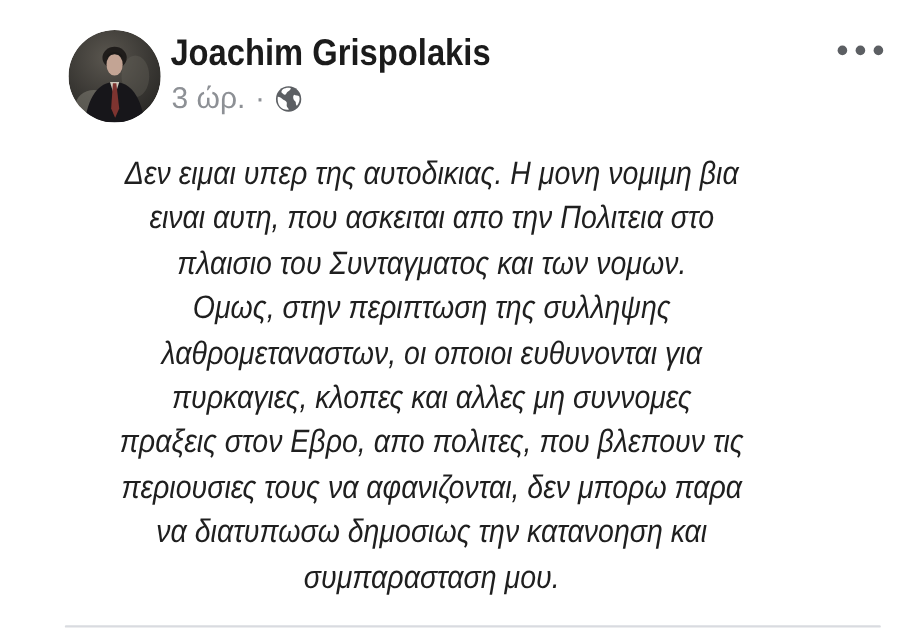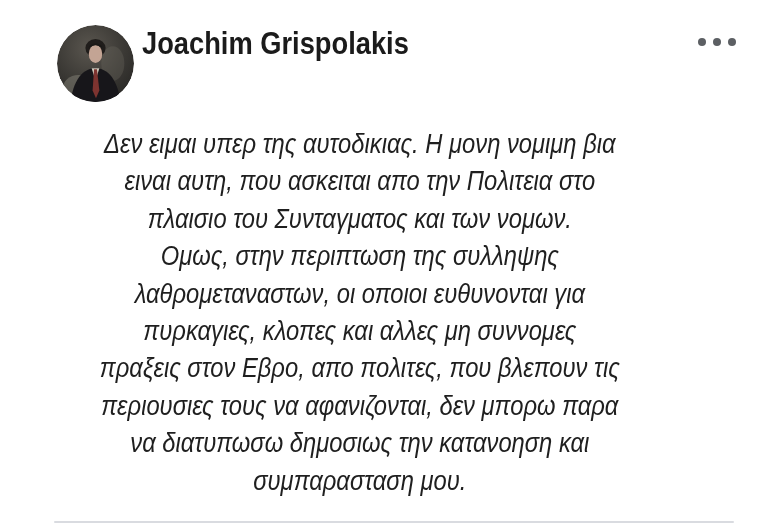--- a/index.html
+++ b/index.html
@@ -87,20 +87,32 @@
       <path d="M36 45 L40 58 L44 45 Z" fill="#cfc9bb"></path>
       <path d="M38.5 46 L41.5 46 L44 68 L40.5 76 L37 68 Z" fill="#7e3430"></path>
       <ellipse cx="40" cy="24" rx="10.5" ry="9.5" fill="#201d1b"></ellipse>
       <ellipse cx="40" cy="30" rx="7" ry="9.5" fill="#c3a494"></ellipse>
       <path d="M33 24 Q40 18 47 24 Q47 20 40 19 Q33 20 33 24 Z" fill="#1b1917"></path>
     </svg>
   </div>
 
   <div class="author">Joachim Grispolakis</div>
 
+  <div class="meta">
+    <span class="timestamp">3 ώρ.</span>
+    <span class="sep">·</span>
+    <span class="globe">
+      <svg viewBox="0 0 24 24" aria-hidden="true">
+        <circle cx="12" cy="12" r="11" fill="#5c5f63"></circle>
+        <path d="M7 3.5c2.2-1.4 5-1.7 7-.9-.3 1.9-1.9 2.1-3.1 3.3-.8.9-1 2.4-2.3 2.4-1.1 0-1.3-1.3-2.3-1.6C5.2 6.3 5.8 4.3 7 3.5z" fill="#ffffff"></path>
+        <path d="M2.6 10c1.6.3 3.2.9 4 2.1.9 1.3 2.8 1 3.6 2.5.7 1.2-.3 2.9.4 4.1.5.9 1.7 1.5 1.5 2.6-2.6.6-6-.7-7.8-3C2.7 16.1 2.2 12.6 2.6 10z" fill="#ffffff"></path>
+        <path d="M16.8 8.3c1.4.7 3.5.3 4.5 1.6.8 2.6-.1 5.8-2 7.9-.9-.4-1-1.6-1-2.6 0-1.3-1.6-1.7-2-3-.4-1.3-.6-3 .5-3.9z" fill="#ffffff"></path>
+      </svg>
+    </span>
+  </div>
 
   <div class="menu-btn">
     <span class="dots">
         <i></i>
         <i></i>
         <i></i>
       </span>
   </div>
 
   <div class="body-text">

